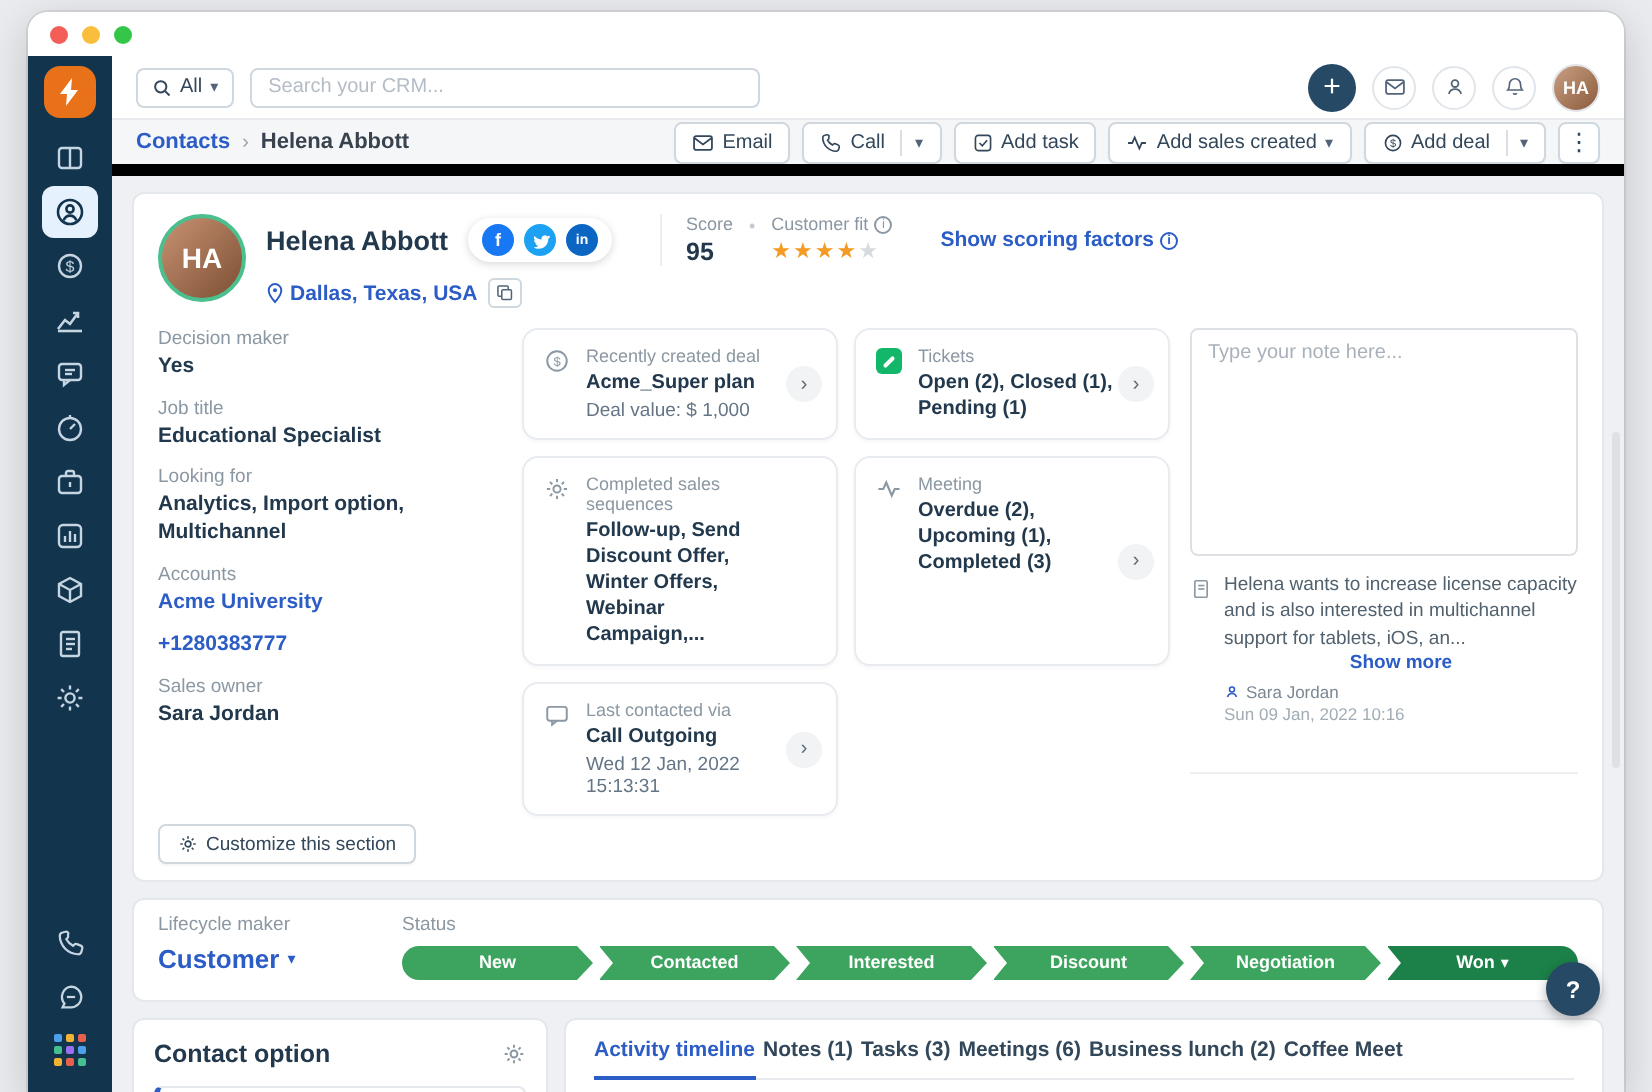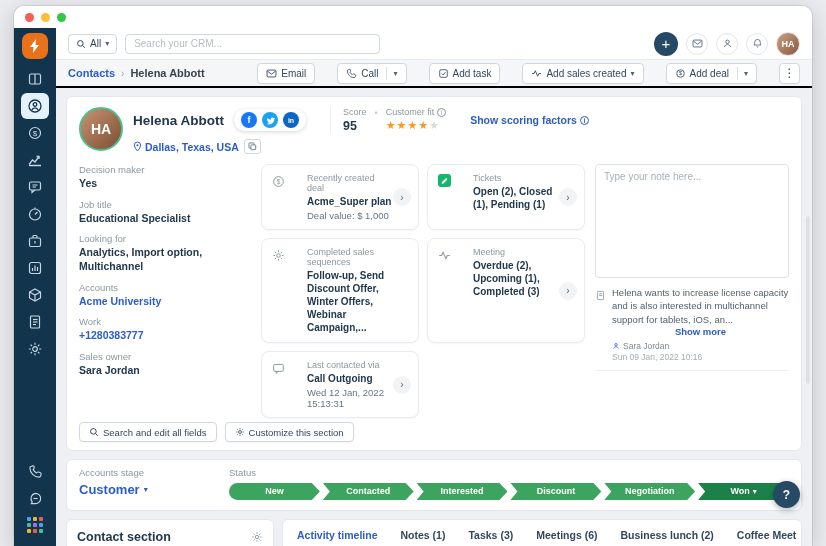--- a/index.html
+++ b/index.html
@@ -29,26 +29,26 @@
   .main { flex:1; display:flex; flex-direction:column; background:#eef0f3; min-width:0; }
   .navbar { height:32px; background:#fff; display:flex; align-items:center; padding:0 12px; gap:8px; border-bottom:1px solid #e8eaee; flex:none; }
   .scope { display:flex; align-items:center; gap:4px; border:1px solid #cfd7df; border-radius:4px; height:20px; padding:0 7px; font-size:10px; color:#33475b; background:#fff; cursor:pointer; }
   .search-input { width:255px; height:20px; border:1px solid #cfd7df; border-radius:4px; font-size:10px; padding:0 8px; color:#33475b; outline:none; font-family:inherit; }
   .search-input::placeholder { color:#b4bcc6; }
   .nav-right { margin-left:auto; display:flex; align-items:center; gap:8px; }
   .circle-btn { width:22px; height:22px; border-radius:50%; border:1px solid #e1e5ea; background:#fff; display:flex; align-items:center; justify-content:center; color:#53647a; cursor:pointer; }
   .plus-btn { width:24px; height:24px; border-radius:50%; background:#264966; color:#fff; border:none; font-size:15px; line-height:1; display:flex; align-items:center; justify-content:center; cursor:pointer; }
   .avatar-sm { width:24px; height:24px; border-radius:50%; background:linear-gradient(135deg,#caa083,#8a5a3b); color:#fff; font-size:9px; font-weight:700; display:flex; align-items:center; justify-content:center; border:1px solid #e1e5ea; cursor:pointer; }
 
-  .crumb-row { height:28px; background:#f5f6f8; border-bottom:2px solid #000000; display:flex; align-items:center; padding:0 12px; flex:none; }
+  .crumb-row { height:28px; background:#f5f6f8; border-bottom:6px solid #000000; display:flex; align-items:center; padding:0 12px; flex:none; }
   .crumb { display:flex; align-items:center; gap:6px; font-size:11px; }
   .crumb-parent { color:#2c5cc5; font-weight:700; cursor:pointer; }
   .crumb-sep { color:#9aa5b1; font-size:10px; }
   .crumb-current { color:#39434e; font-weight:600; }
-  .actions { margin-left:auto; display:flex; align-items:center; gap:22px; }
+  .actions { margin-left:auto; display:flex; align-items:center; gap:6px; }
   .abtn { display:flex; align-items:center; gap:4px; background:#fff; border:1px solid #cfd7df; border-radius:4px; height:21px; padding:0 8px; font-size:10px; color:#33475b; cursor:pointer; box-shadow:0 1px 1px rgba(0,0,0,.03); font-family:inherit; }
   .abtn .divider { width:1px; height:13px; background:#d9dee4; margin:0 2px 0 4px; }
   .caret { font-size:8px; color:#53647a; }
   .more-btn { width:21px; justify-content:center; padding:0; font-size:12px; }
 
   .content { flex:1; padding:8px 10px; overflow:hidden; position:relative; }
 
   
   .contact-card { background:#fff; border:1px solid #e4e7eb; border-radius:6px; padding:10px 12px 8px; }
   .c-header { display:flex; align-items:flex-start; gap:10px; }
@@ -71,66 +71,66 @@
   .info-i { display:inline-flex; width:9px; height:9px; border:1px solid currentColor; border-radius:50%; font-size:6.5px; align-items:center; justify-content:center; font-style:normal; }
 
   .c-body { display:flex; gap:10px; margin-top:10px; }
   .fields-col { width:172px; flex:none; }
   .field { margin-bottom:8px; }
   .f-label { font-size:9.5px; color:#8b97a2; margin-bottom:2px; }
   .f-value { font-size:10.5px; font-weight:700; color:#22384c; line-height:1.3; }
   .f-value.blue { color:#2c5cc5; cursor:pointer; }
 
   .cards-grid { flex:1; display:grid; grid-template-columns:1fr 1fr; grid-gap:8px; align-content:start; }
-  .scard { position:relative; background:#fff; border:1px solid #e8ebef; border-radius:8px; padding:8px 26px 8px 10px; display:flex; gap:22px; box-shadow:0 1px 2px rgba(0,0,0,.04); }
+  .scard { position:relative; background:#fff; border:1px solid #e8ebef; border-radius:8px; padding:8px 26px 8px 10px; display:flex; gap:8px; box-shadow:0 1px 2px rgba(0,0,0,.04); }
   .scard .ic { color:#8b97a2; flex:none; margin-top:1px; }
   .sc-title { font-size:9px; color:#8b97a2; margin-bottom:2px; }
   .sc-line { font-size:10px; font-weight:700; color:#22384c; line-height:1.3; }
   .sc-sub { font-size:9.5px; color:#647586; margin-top:2px; }
   .chev { position:absolute; right:7px; top:50%; transform:translateY(-50%); width:18px; height:18px; border-radius:50%; background:#f1f3f5; color:#5f6b76; font-size:10px; display:flex; align-items:center; justify-content:center; cursor:pointer; }
   .ticket-ic { width:13px; height:13px; border-radius:3px; background:#12b76a; position:relative; flex:none; margin-top:1px; }
   .ticket-ic:after { content:""; position:absolute; left:3px; top:5.5px; width:7px; height:2px; background:#fff; border-radius:1px; transform:rotate(-45deg); }
 
   .notes-col { width:194px; flex:none; display:flex; flex-direction:column; }
   .note-input { height:114px; border:1px solid #dde1e6; border-radius:4px; padding:6px 8px; font-size:10px; resize:none; color:#33475b; font-family:inherit; outline:none; background:#fff; }
   .note-input::placeholder { color:#a9b1ba; }
-  .note-item { margin-top:8px; display:flex; gap:6px; padding-bottom:8px; border-bottom:1px solid #eceff2; }
+  .note-item { margin-top:8px; display:flex; gap:6px; padding-bottom:24px; border-bottom:1px solid #eceff2; }
   .note-text { font-size:9.5px; color:#52616e; line-height:1.4; }
   .note-more { font-size:9.5px; }
   .note-meta { margin-top:4px; }
   .note-author { font-size:8.5px; color:#7b8894; display:flex; align-items:center; gap:3px; }
   .note-time { font-size:8.5px; color:#a2acb5; margin-top:1px; }
 
   .c-footer { display:flex; gap:8px; margin-top:4px; }
   .sbtn { display:flex; align-items:center; gap:4px; background:#fff; border:1px solid #cfd7df; border-radius:4px; height:20px; padding:0 9px; font-size:9.5px; color:#33475b; cursor:pointer; box-shadow:0 1px 1px rgba(0,0,0,.04); font-family:inherit; }
 
   
   .lifecycle-card { margin-top:8px; background:#fff; border:1px solid #e4e7eb; border-radius:6px; padding:7px 12px 10px; display:flex; gap:26px; }
   .lc-left { width:96px; flex:none; }
   .lc-label { font-size:9.5px; color:#8b97a2; }
   .lc-value { margin-top:4px; font-size:13px; font-weight:700; color:#2c5cc5; display:flex; align-items:center; gap:4px; cursor:pointer; }
-  .lc-right { flex:1;margin-left:28px; }
+  .lc-right { flex:1; }
   .stages { display:flex; gap:3px; margin-top:5px; }
   .stage { flex:1; height:17px; line-height:17px; text-align:center; color:#fff; font-size:9px; font-weight:700; background:#3da45f; clip-path:polygon(0 0, calc(100% - 8px) 0, 100% 50%, calc(100% - 8px) 100%, 0 100%, 7px 50%); cursor:pointer; }
   .stage.first { border-radius:9px 0 0 9px; clip-path:polygon(0 0, calc(100% - 8px) 0, 100% 50%, calc(100% - 8px) 100%, 0 100%); }
   .stage.last { border-radius:0 9px 9px 0; clip-path:polygon(0 0, 100% 0, 100% 100%, 0 100%, 7px 50%); background:#1c8149; }
   .stage .caret { color:#fff; margin-left:3px; }
 
   
   .bottom-row { display:flex; gap:8px; margin-top:8px; align-items:stretch; height:170px; }
   .details-panel { width:208px; flex:none; background:#fff; border:1px solid #e4e7eb; border-radius:6px; padding:10px; }
   .dp-head { display:flex; align-items:center; justify-content:space-between; }
   .dp-title { font-size:12.5px; font-weight:700; color:#22384c; }
   .dp-gear { color:#8b97a2; cursor:pointer; display:flex; }
   .dp-list { margin-top:9px; display:flex; flex-direction:column; gap:2px; }
   .dp-item { display:flex; align-items:center; gap:8px; height:25px; padding:0 8px; font-size:10.5px; color:#33475b; border-radius:4px; cursor:pointer; }
   .dp-item.active { border:1px solid #e4e7eb; border-left:3px solid #2c5cc5; box-shadow:0 1px 2px rgba(0,0,0,.06); font-weight:600; }
 
   .timeline-panel { flex:1; background:#fff; border:1px solid #e4e7eb; border-radius:6px; padding:0 14px; overflow:hidden; }
-  .tabs { display:flex; gap:23px; border-bottom:1px solid #e8eaee; height:30px; align-items:center; }
+  .tabs { display:flex; gap:4px; border-bottom:1px solid #e8eaee; height:30px; align-items:center; }
   .tab { font-size:10.5px; font-weight:600; color:#33475b; height:30px; line-height:30px; cursor:pointer; white-space:nowrap; }
   .tab.active { color:#2c5cc5; border-bottom:2px solid #2c5cc5; }
 
   .help-btn { position:absolute; right:12px; bottom:38px; width:27px; height:27px; border-radius:50%; background:#264966; color:#fff; font-size:12px; font-weight:700; border:none; display:flex; align-items:center; justify-content:center; box-shadow:0 2px 6px rgba(0,0,0,.3); cursor:pointer; z-index:5; }
   .scroll-thumb { position:absolute; right:2px; top:128px; width:4px; height:168px; background:#dde1e6; border-radius:2px; }
 </style>
 </head>
 <body>
 
 <div class="window">
@@ -403,21 +403,20 @@
                 </div>
               <div class="field">
                   <div class="f-label">Looking for</div>
                   <div class="f-value">Analytics, Import option, Multichannel</div>
                 </div>
               <div class="field">
                   <div class="f-label">Accounts</div>
                   <div class="f-value blue">Acme University</div>
                 </div>
               <div class="field">
-                  <div class="f-label">Work</div>
                   <div class="f-value blue">+1280383777</div>
                 </div>
               <div class="field">
                   <div class="f-label">Sales owner</div>
                   <div class="f-value">Sara Jordan</div>
                 </div>
             </div>
 
             <div class="cards-grid">
               <div class="scard">
@@ -495,39 +494,32 @@
                       </div>
                     <div class="note-time">Sun 09 Jan, 2022 10:16</div>
                   </div>
                 </span>
               </div>
             </div>
           </div>
 
           <div class="c-footer">
             <button class="sbtn">
-                <svg width="10" height="10" viewBox="0 0 16 16">
-                  <circle cx="7" cy="7" r="4.5" fill="none" stroke="currentColor" stroke-width="1.6"></circle>
-                  <line x1="10.5" y1="10.5" x2="14" y2="14" stroke="currentColor" stroke-width="1.6"></line>
-                </svg>
-                <span>Search and edit all fields</span>
-              </button>
-            <button class="sbtn">
                 <svg width="10" height="10" viewBox="0 0 16 16" fill="none" stroke="currentColor" stroke-width="1.3">
                   <circle cx="8" cy="8" r="2.3"></circle>
                   <path d="M8 1.8v2M8 12.2v2M1.8 8h2M12.2 8h2M3.6 3.6l1.4 1.4M11 11l1.4 1.4M12.4 3.6L11 5M5 11l-1.4 1.4"></path>
                 </svg>
                 <span>Customize this section</span>
               </button>
           </div>
         </section>
 
         <section class="lifecycle-card">
           <div class="lc-left">
-            <div class="lc-label">Accounts stage</div>
+            <div class="lc-label">Lifecycle maker</div>
             <div class="lc-value">
                 <span>Customer</span>
                 <span class="caret" style="color:#2c5cc5">▾</span>
               </div>
           </div>
           <div class="lc-right">
             <div class="lc-label">Status</div>
             <div class="stages">
               <div class="stage first">New</div>
               <div class="stage">Contacted</div>
@@ -535,21 +527,21 @@
               <div class="stage">Discount</div>
               <div class="stage">Negotiation</div>
               <div class="stage last"><span>Won</span><span class="caret">▾</span></div>
             </div>
           </div>
         </section>
 
         <div class="bottom-row">
           <aside class="details-panel">
             <div class="dp-head">
-              <span class="dp-title">Contact section</span>
+              <span class="dp-title">Contact option</span>
               <span class="dp-gear">
                   <svg width="12" height="12" viewBox="0 0 16 16" fill="none" stroke="currentColor" stroke-width="1.3">
                     <circle cx="8" cy="8" r="2.3"></circle>
                     <path d="M8 1.8v2M8 12.2v2M1.8 8h2M12.2 8h2M3.6 3.6l1.4 1.4M11 11l1.4 1.4M12.4 3.6L11 5M5 11l-1.4 1.4"></path>
                   </svg>
                 </span>
             </div>
             <div class="dp-list">
               <div class="dp-item active"></div>
 

